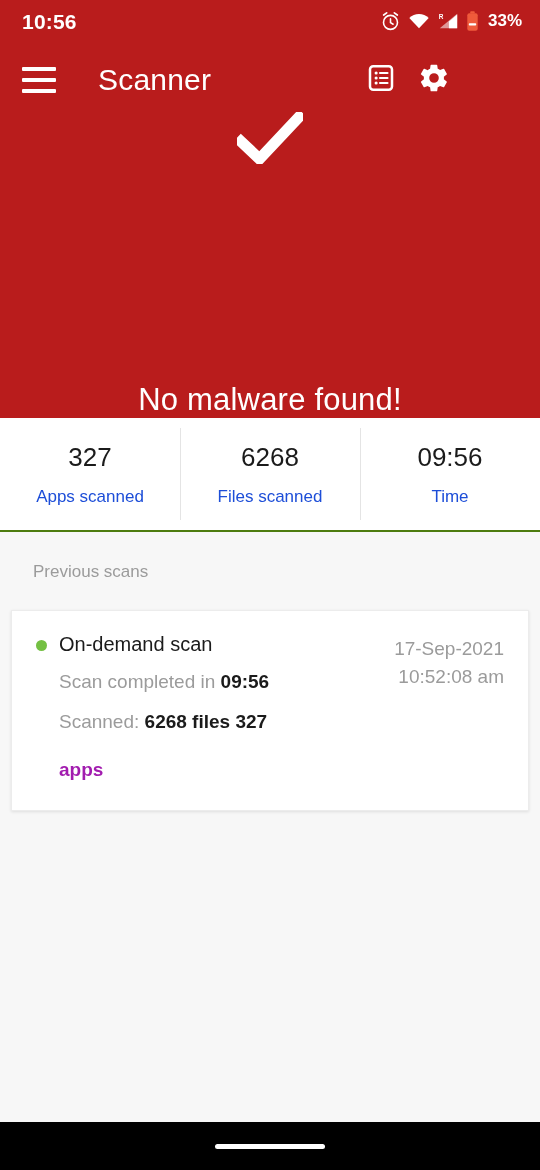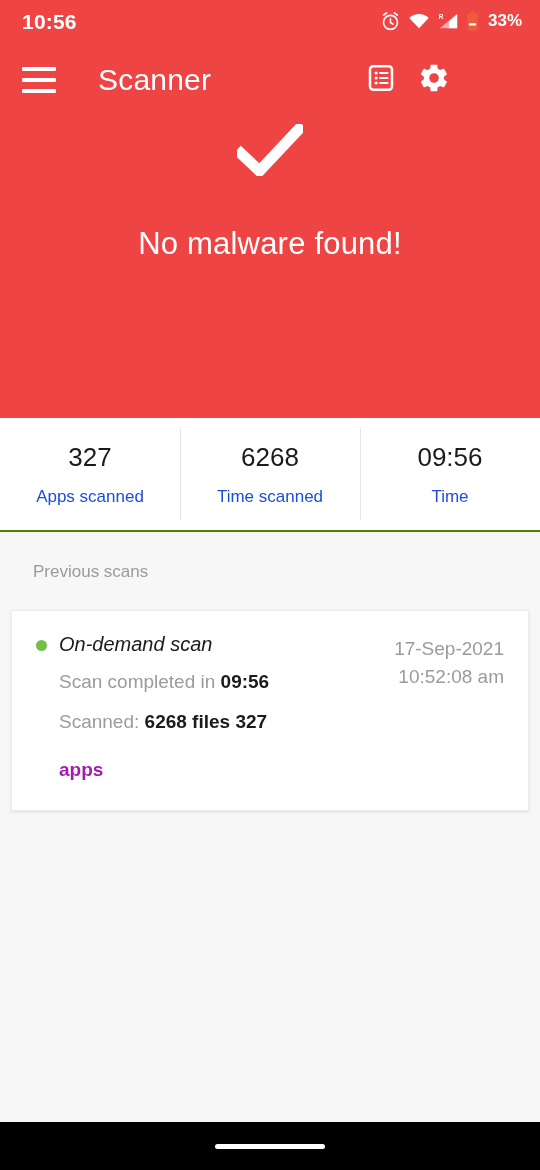--- a/index.html
+++ b/index.html
@@ -7,21 +7,21 @@
     width:540px; height:1170px;
     font-family:"Liberation Sans", sans-serif;
     background:#f7f7f7;
     overflow:hidden;
   }
   #app { position:relative; width:540px; height:1170px; }
 
   
   .header-green {
     position:absolute; left:0; top:0; width:540px; height:418px;
-    background:#ef4444;
+    background:#b91c1c;
   }
 
   
   .statusbar {
     position:absolute; left:0; top:0; width:540px; height:42px;
     display:flex; align-items:center; justify-content:space-between;
     padding:0 18px 0 22px;
   }
   .status-time {
     color:#ffffff; font-size:21px; font-weight:bold; letter-spacing:.2px;
@@ -49,23 +49,23 @@
     font-weight:400;
   }
   .toolbar-actions {
     margin-left:auto; display:flex; align-items:center; gap:22px;
     padding-right:22px;
   }
   .toolbar-actions .ic { cursor:pointer; display:block; }
 
   
   .hero {
-    position:absolute; left:0; top:124px; width:540px; height:306px;
+    position:absolute; left:0; top:112px; width:540px; height:306px;
     display:flex; flex-direction:column; align-items:center;
-    justify-content:flex-start;
+    justify-content:space-between;
   }
   .check-wrap { margin-bottom:46px; }
   .hero-text {
     color:#ffffff; font-size:31px; font-weight:400; letter-spacing:.2px;
   }
 
   
   .stats {
     position:absolute; left:0; top:418px; width:540px; height:114px;
     background:#ffffff; display:flex;
@@ -89,21 +89,21 @@
   }
   .scan-card {
     position:absolute; left:11px; top:610px; width:518px;
     background:#ffffff;
     border:1px solid #ececec;
     box-shadow:0 1px 3px rgba(0,0,0,.10);
     padding:22px 24px 26px 24px;
     display:flex; align-items:flex-start;
   }
   .scan-left { flex:1; padding-right:8px; }
-  .scan-head { display:flex; align-items:center;font-style:italic; }
+  .scan-head { display:flex; align-items:center; }
   .dot {
     width:11px; height:11px; border-radius:50%; background:#74c043;
     margin-right:12px; flex:none; position:relative; top:1px;
   }
   .scan-title { font-size:20px; color:#1b1b1b; }
   .scan-line {
     font-size:19px; color:#9b9b9b; margin-top:11px; padding-left:23px;
     line-height:1.55;
   }
   .scan-line b { color:#1b1b1b; font-weight:bold; }
@@ -205,21 +205,21 @@
     </div>
   </div>
 
   <div class="stats">
     <div class="stat">
       <div class="stat-value">327</div>
       <div class="stat-label">Apps scanned</div>
     </div>
     <div class="stat">
       <div class="stat-value">6268</div>
-      <div class="stat-label">Time scanned</div>
+      <div class="stat-label">Files scanned</div>
     </div>
     <div class="stat">
       <div class="stat-value">09:56</div>
       <div class="stat-label">Time</div>
     </div>
   </div>
 
   <div class="section-title">Previous scans</div>
 
   <div class="scan-card">

